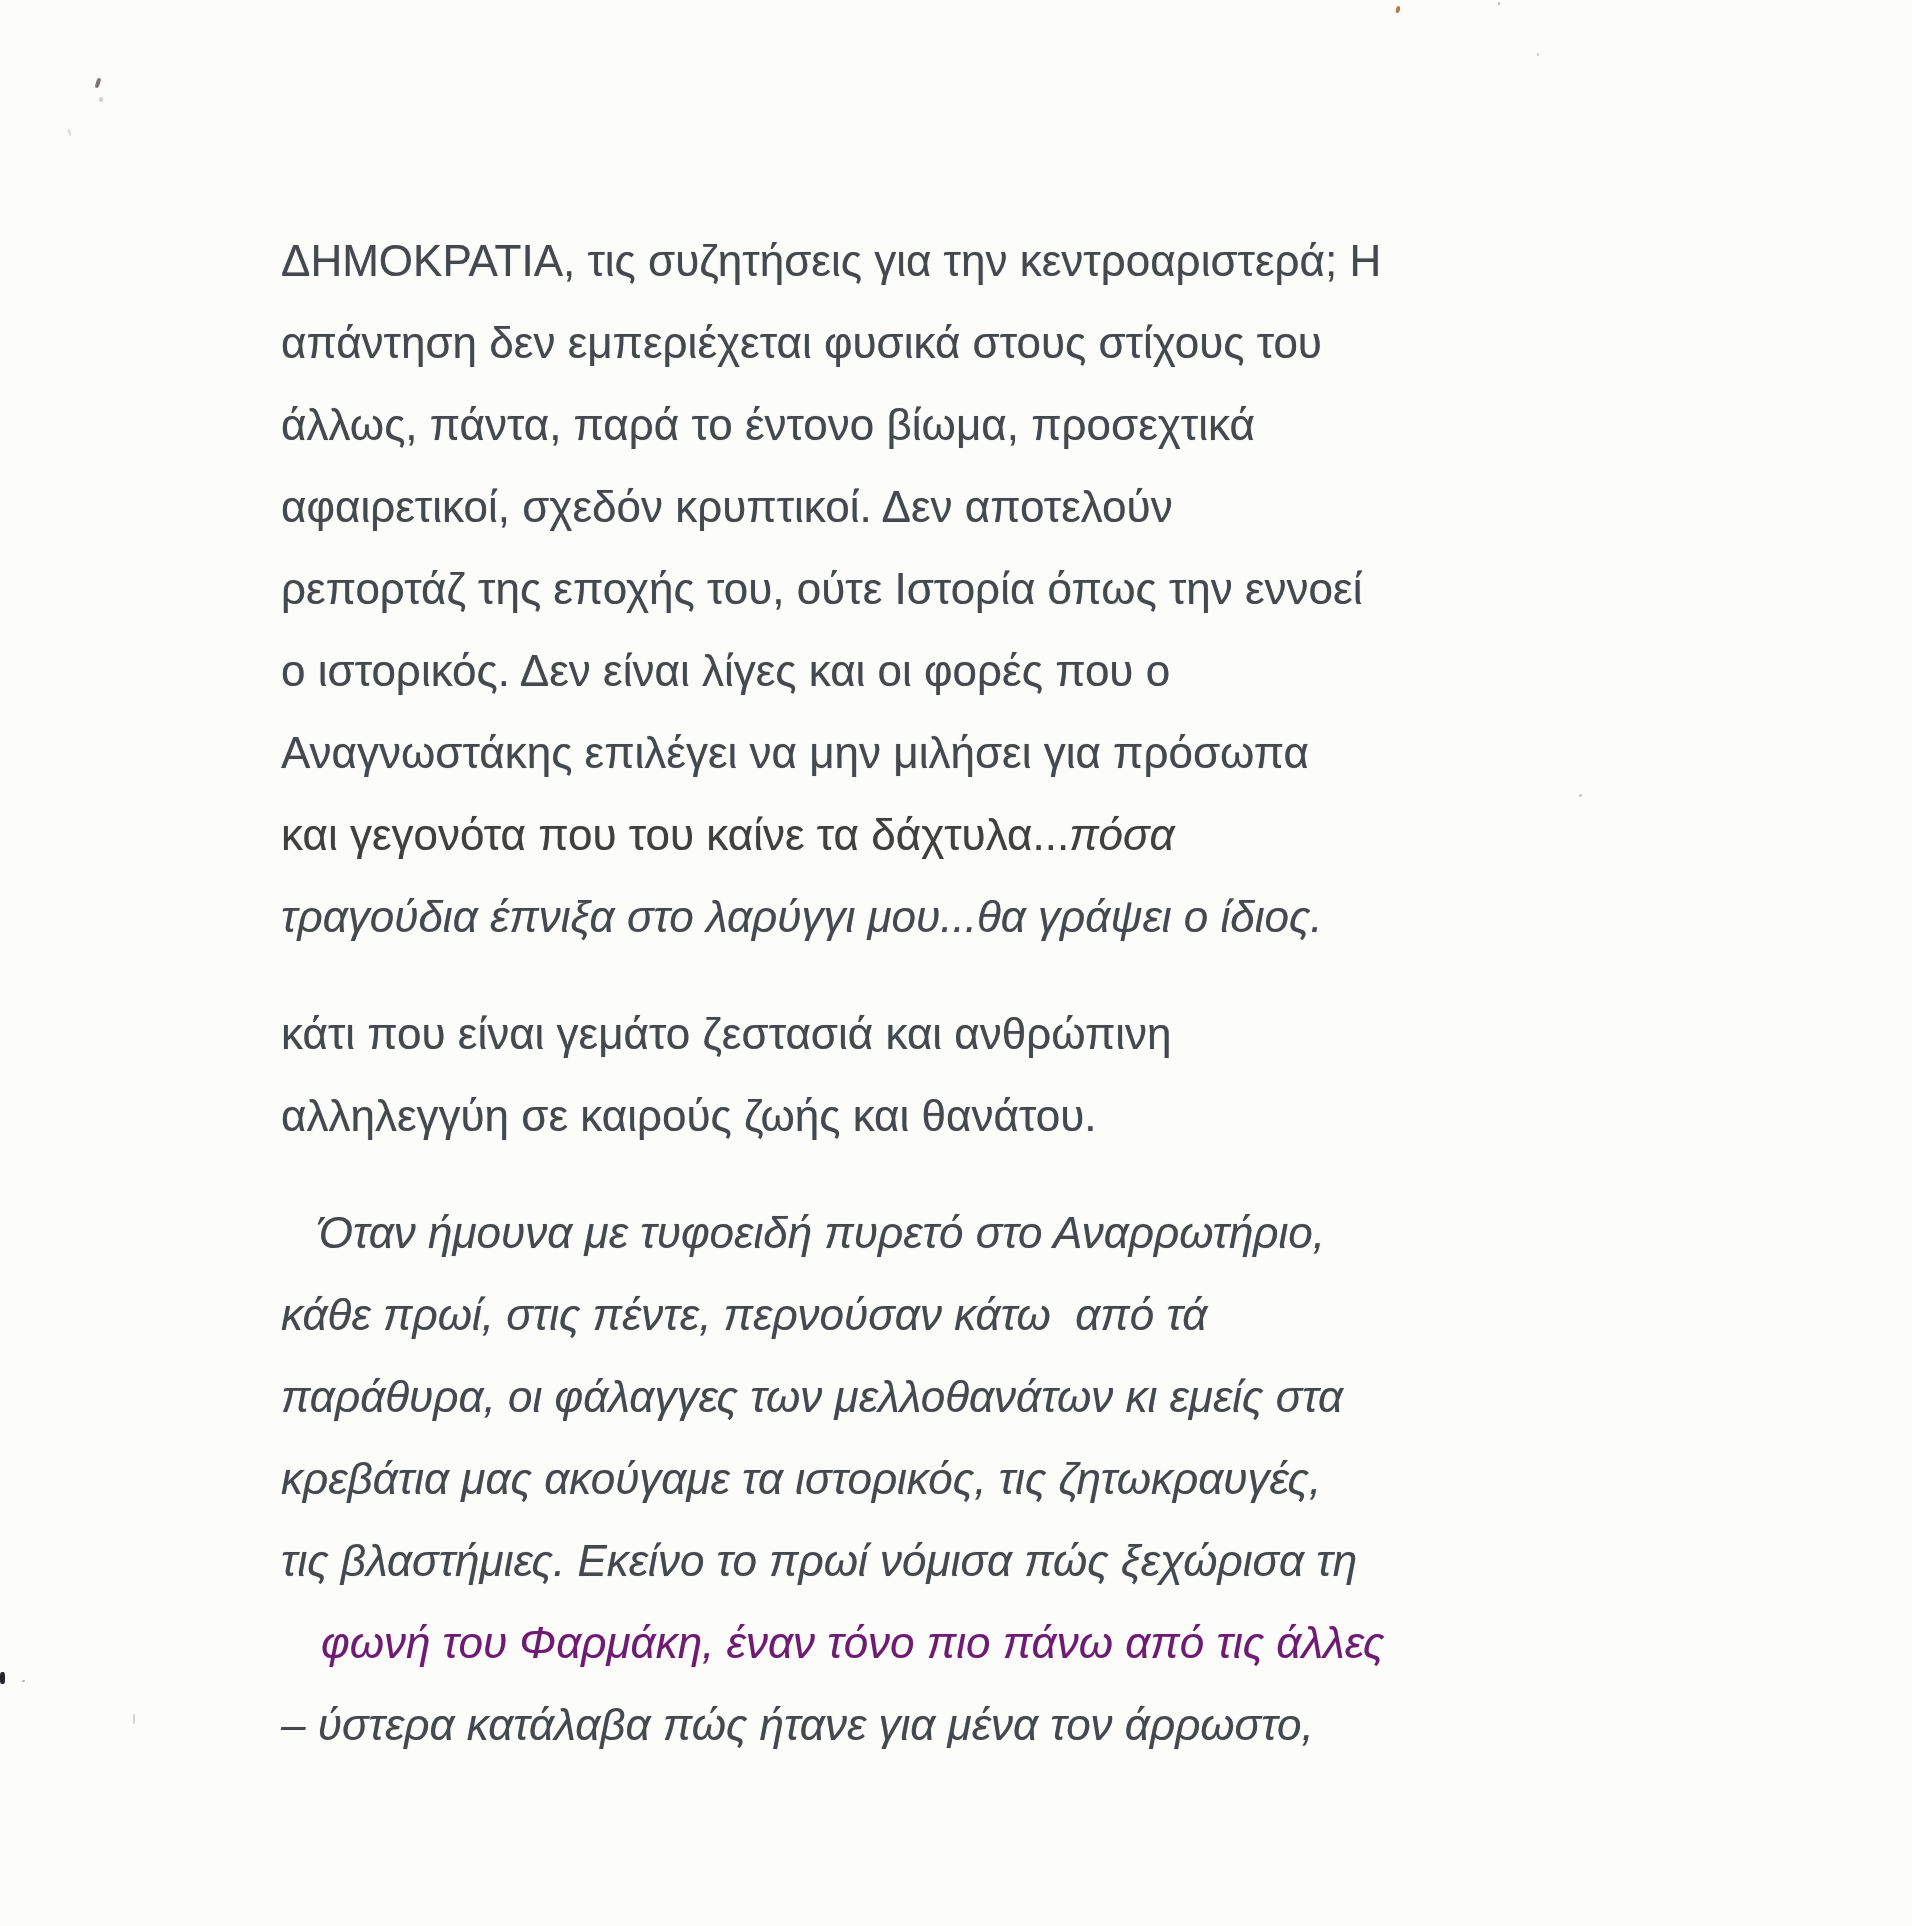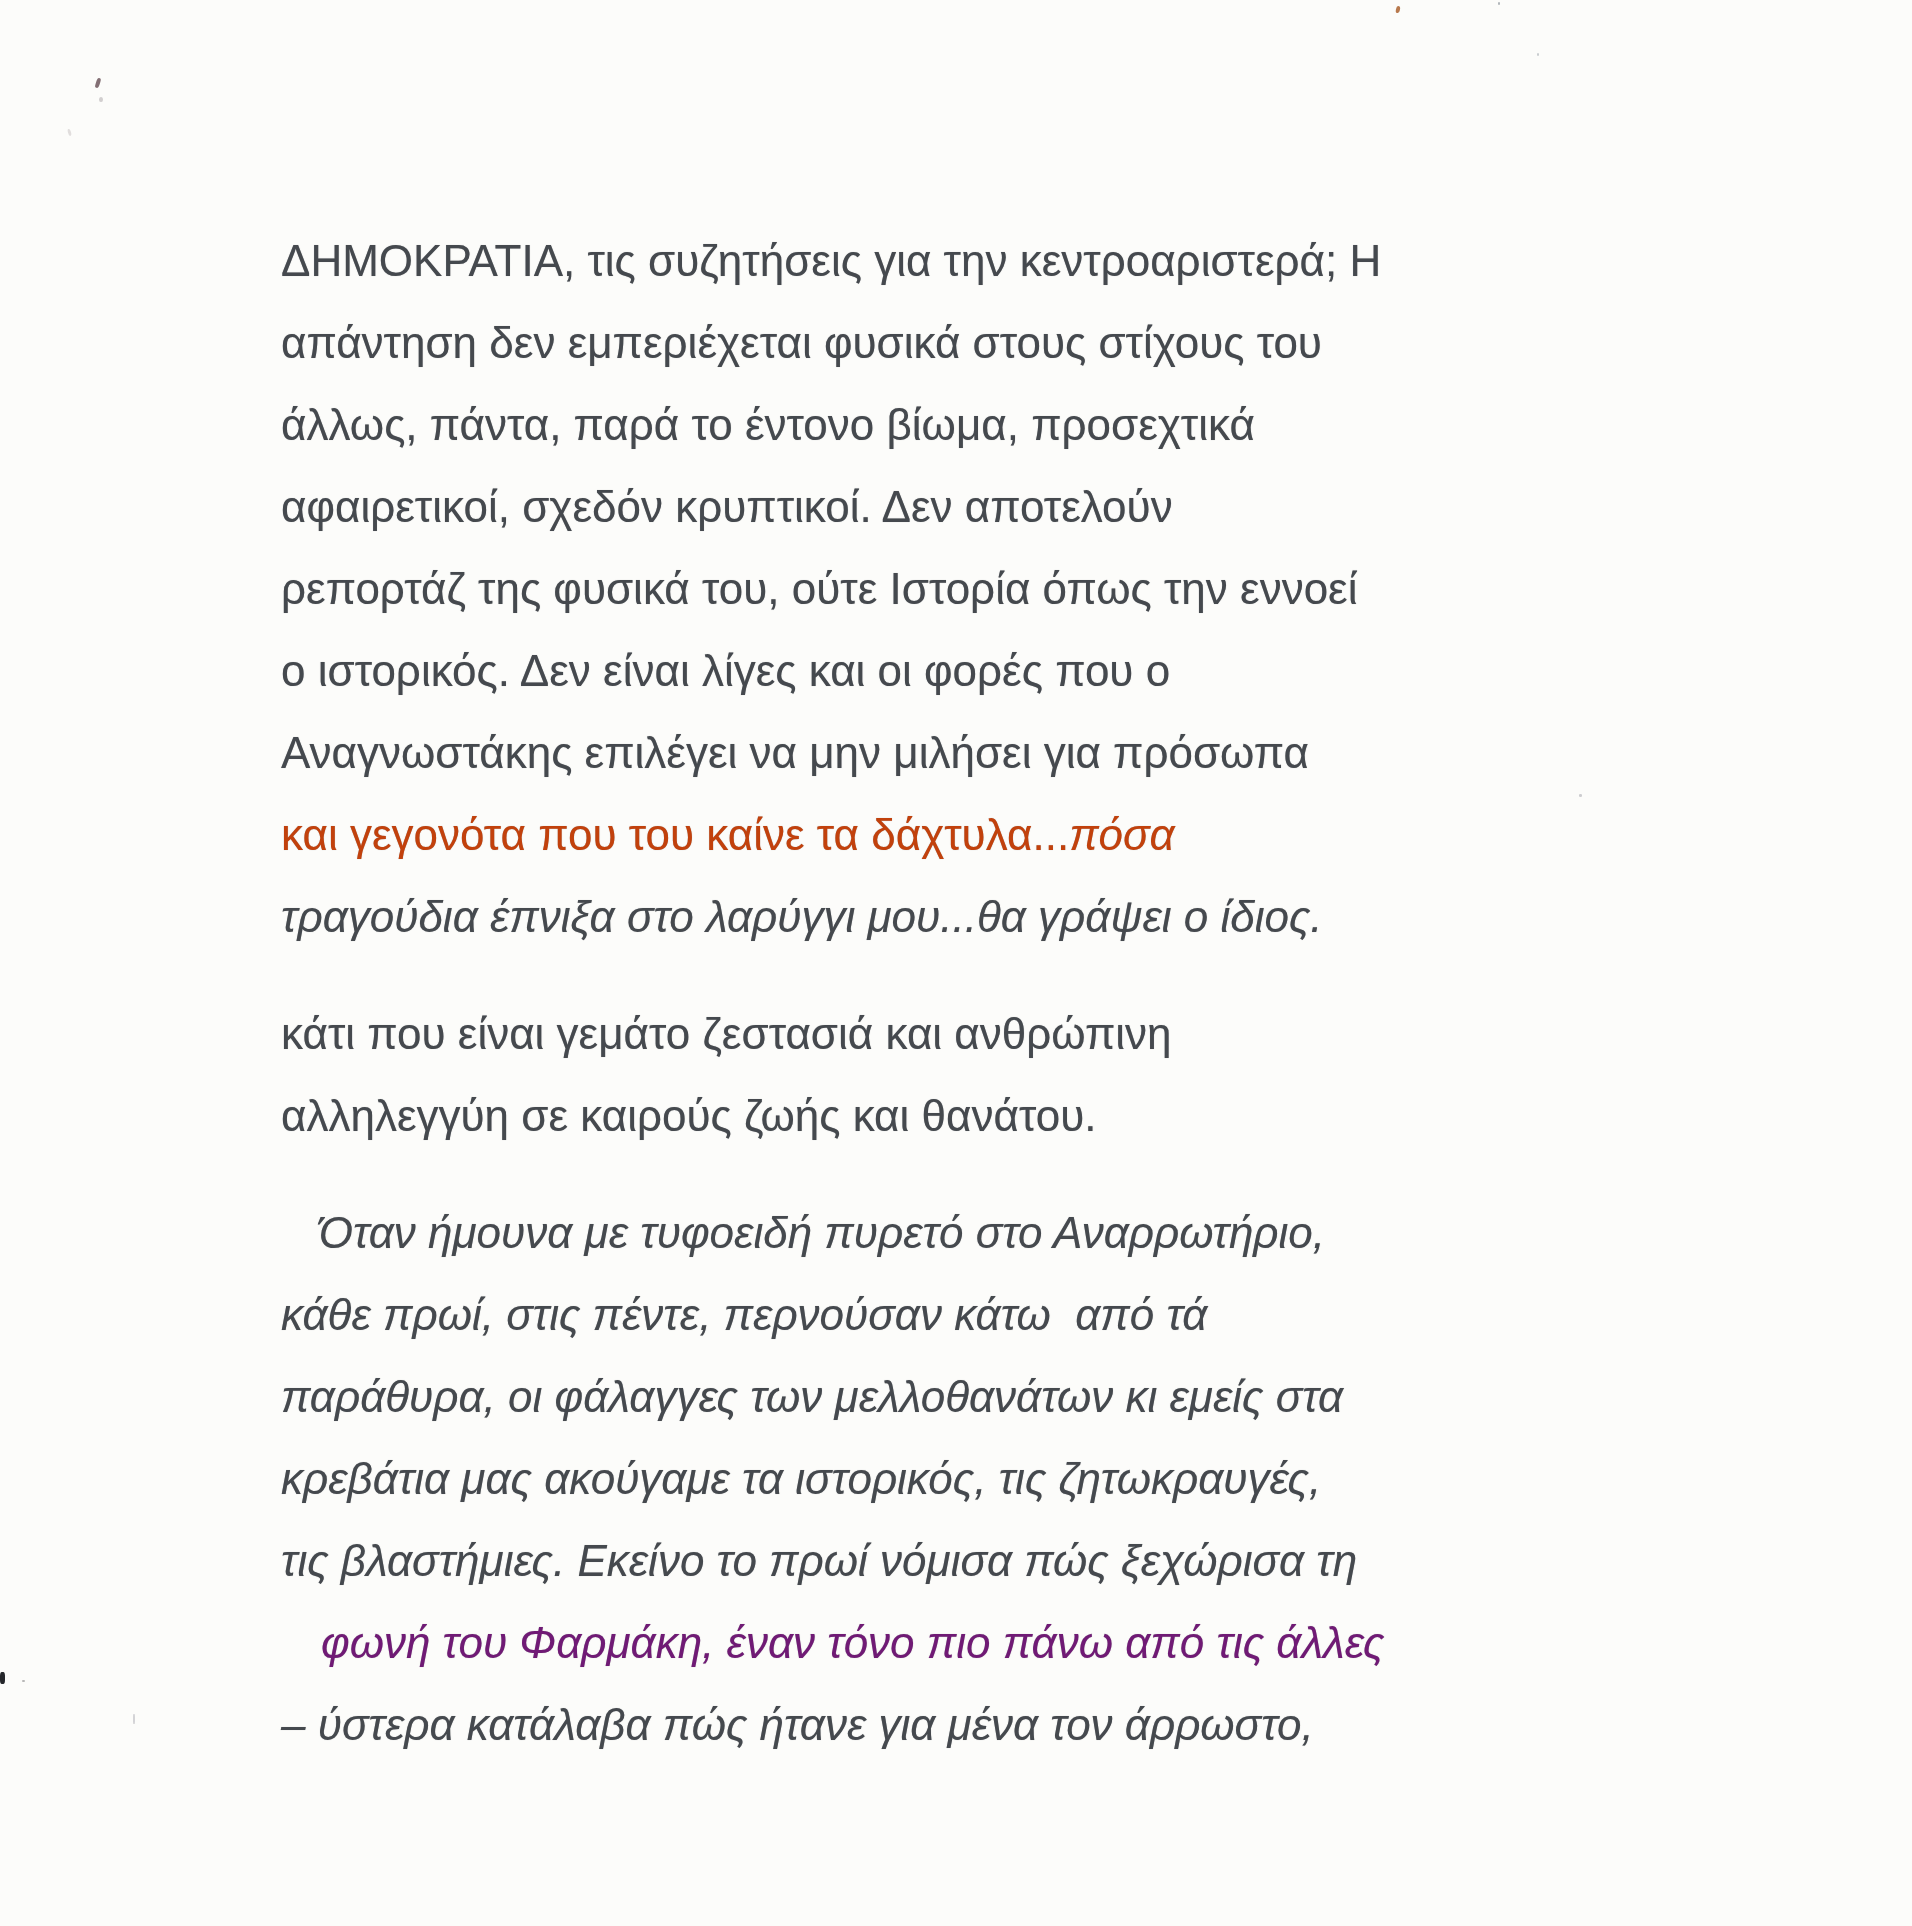--- a/index.html
+++ b/index.html
@@ -36,24 +36,24 @@
 </head>
 <body>
 
 <div class="page" style="background: rgb(252, 252, 250);">
   <div class="text-block">
       <div class="para">
         <div class="line" style="color: rgb(69, 73, 78);"><span class="run">ΔΗΜΟΚΡΑΤΙΑ, τις συζητήσεις για την κεντροαριστερά; Η</span></div>
         <div class="line" style="color: rgb(69, 73, 78);"><span class="run">απάντηση δεν εμπεριέχεται φυσικά στους στίχους του</span></div>
         <div class="line" style="color: rgb(69, 73, 78);"><span class="run">άλλως, πάντα, παρά το έντονο βίωμα, προσεχτικά</span></div>
         <div class="line" style="color: rgb(69, 73, 78);"><span class="run">αφαιρετικοί, σχεδόν κρυπτικοί. Δεν αποτελούν</span></div>
-        <div class="line" style="color: rgb(69, 73, 78);"><span class="run">ρεπορτάζ της φυσικά του, ούτε Ιστορία όπως την εννοεί</span></div>
+        <div class="line" style="color: rgb(69, 73, 78);"><span class="run">ρεπορτάζ της εποχής του, ούτε Ιστορία όπως την εννοεί</span></div>
         <div class="line" style="color: rgb(69, 73, 78);"><span class="run">ο ιστορικός. Δεν είναι λίγες και οι φορές που ο</span></div>
         <div class="line" style="color: rgb(69, 73, 78);"><span class="run">Αναγνωστάκης επιλέγει να μην μιλήσει για πρόσωπα</span></div>
-        <div class="line" style="color: #c2410c;"><span class="run">και γεγονότα που του καίνε τα δάχτυλα...</span><span class="run it">πόσα</span></div>
+        <div class="line" style="color: #404040;"><span class="run">και γεγονότα που του καίνε τα δάχτυλα...</span><span class="run it">πόσα</span></div>
         <div class="line" style="color: rgb(69, 73, 78);"><span class="run it">τραγούδια έπνιξα στο λαρύγγι μου...θα γράψει ο ίδιος.</span></div>
       </div>
       <div class="para">
         <div class="line" style="color: rgb(69, 73, 78);"><span class="run">κάτι που είναι γεμάτο ζεστασιά και ανθρώπινη</span></div>
         <div class="line" style="color: rgb(69, 73, 78);"><span class="run">αλληλεγγύη σε καιρούς ζωής και θανάτου.</span></div>
       </div>
       <div class="para">
         <div class="line" style="color: rgb(69, 73, 78); padding-left: 37px;"><span class="run it">Όταν ήμουνα με τυφοειδή πυρετό στο Αναρρωτήριο,</span></div>
         <div class="line" style="color: rgb(69, 73, 78);"><span class="run it">κάθε πρωί, στις πέντε, περνούσαν κάτω  από τά</span></div>
         <div class="line" style="color: rgb(69, 73, 78);"><span class="run it">παράθυρα, οι φάλαγγες των μελλοθανάτων κι εμείς στα</span></div>

